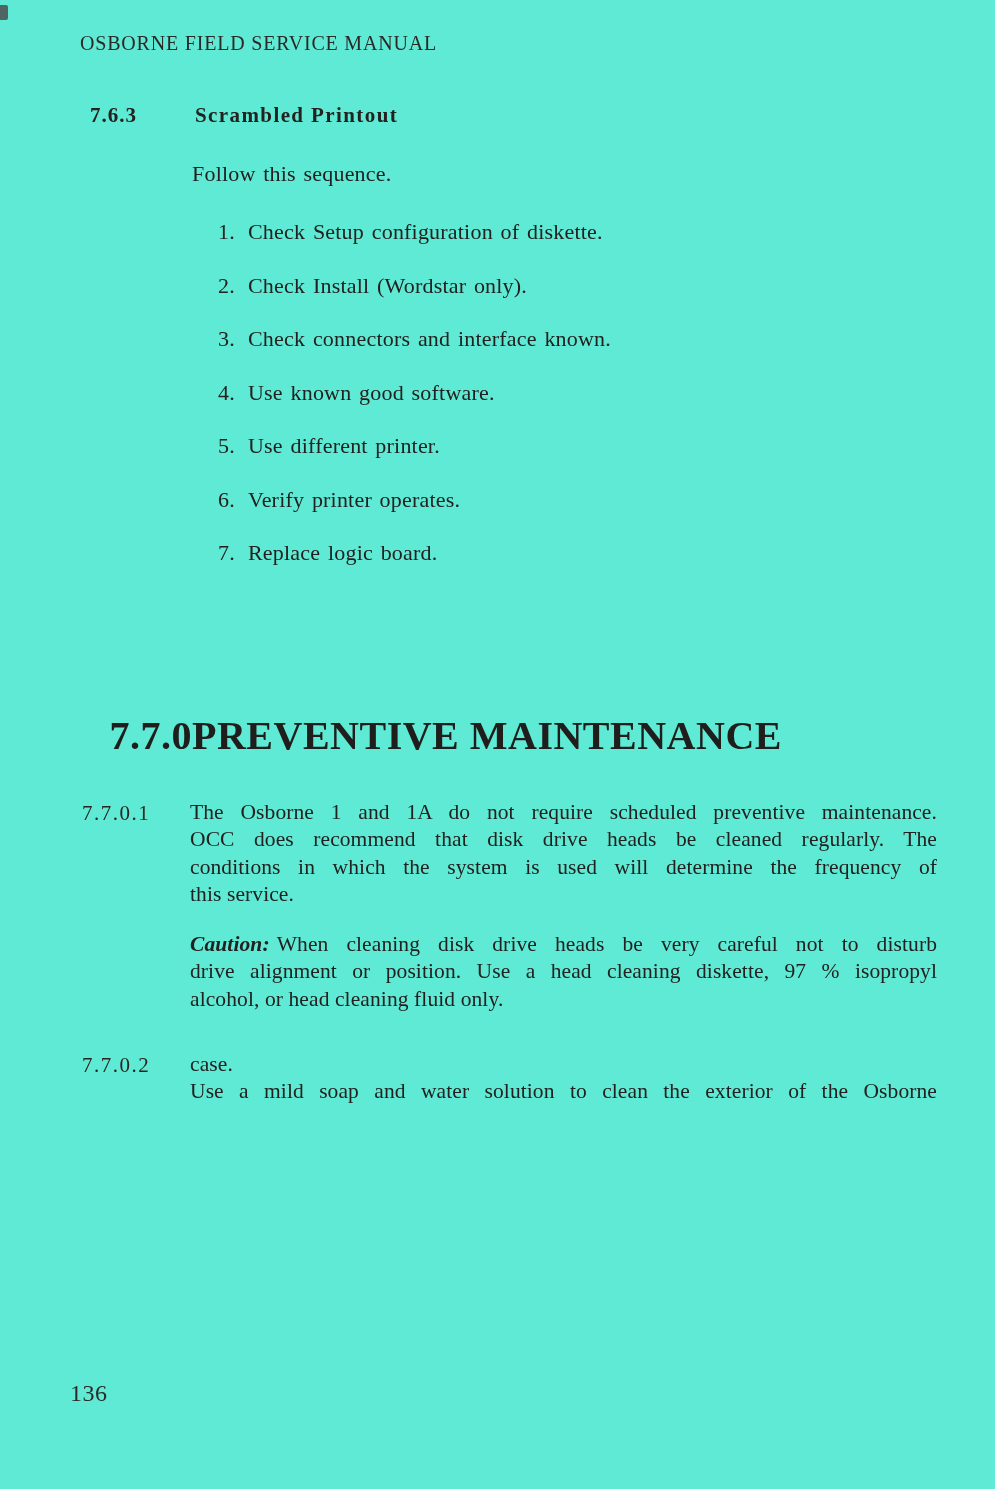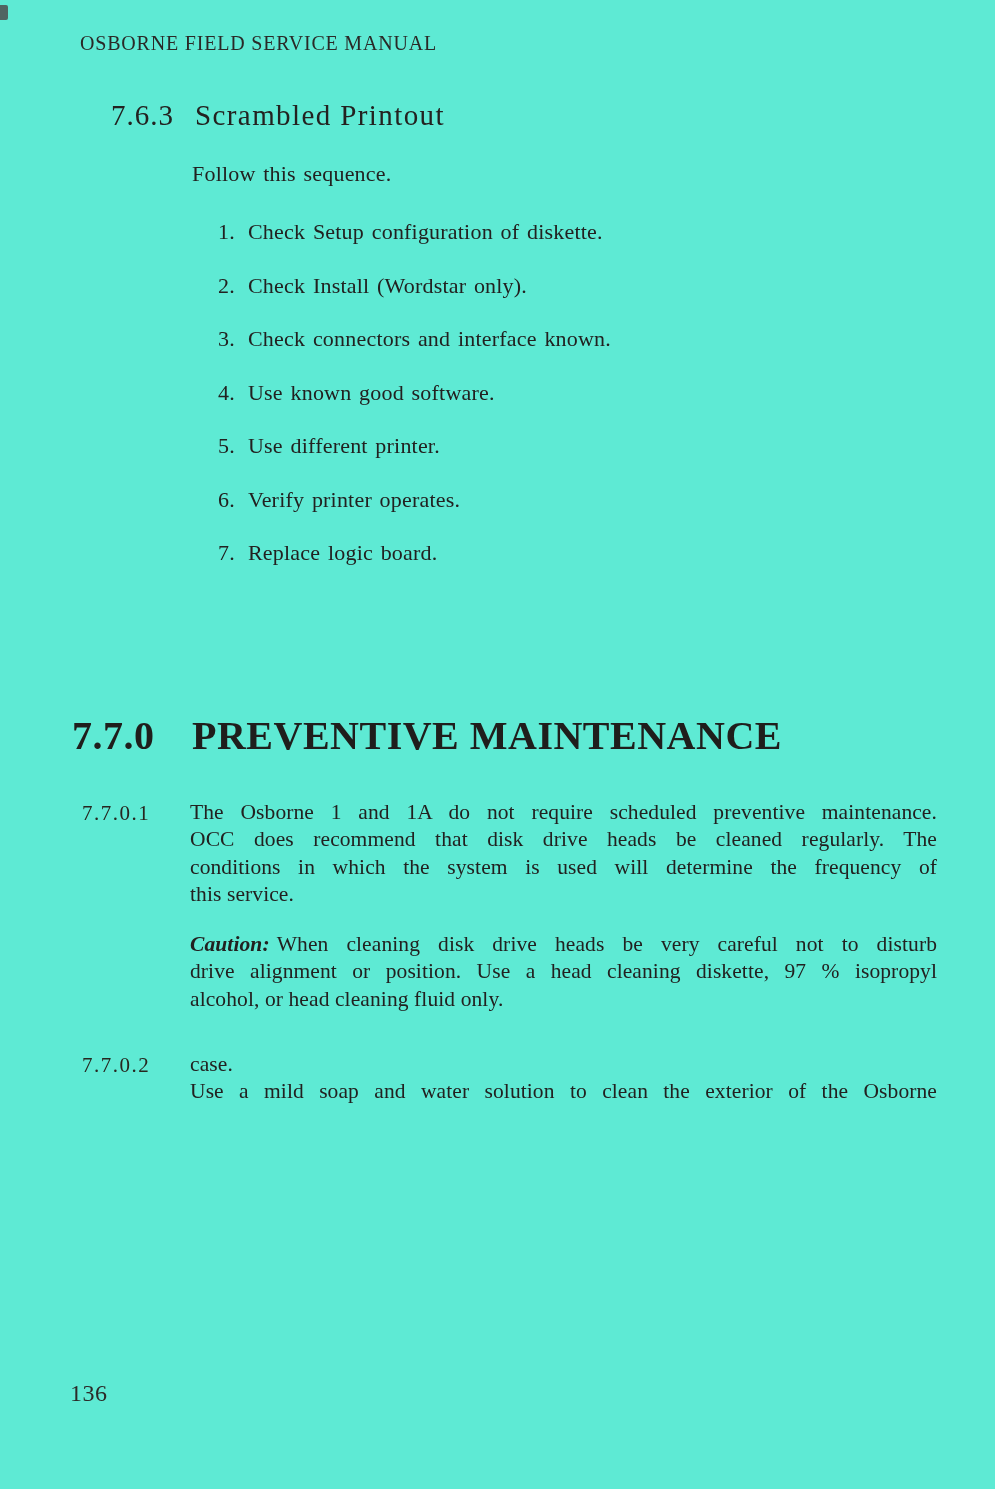--- a/index.html
+++ b/index.html
@@ -13,41 +13,40 @@
     overflow:hidden;
   }
   .abs{position:absolute;white-space:nowrap;}
   .running-head{
     left:80px;top:30px;
     font-size:20px;letter-spacing:0.8px;line-height:26px;
     color:#2a2927;
   }
   .sec-heading{
     left:90px;top:96px;
-    font-size:29px;font-weight:normal;line-height:38px;
+    font-size:21px;font-weight:bold;line-height:38px;
     color:#232220;
-    text-align:center;
   }
   .sec-heading .sec-num{display:inline-block;width:105px;letter-spacing:1px;}
   .sec-heading .sec-title{letter-spacing:1.4px;}
   .intro{
     left:192px;top:160px;
     font-size:22px;line-height:28px;word-spacing:2px;letter-spacing:0.2px;
   }
   .step{
     left:218px;
     font-size:22px;line-height:28px;word-spacing:2px;letter-spacing:0.2px;
   }
   .step .step-num{display:inline-block;width:30px;}
   .big-heading{
     left:72px;top:712px;
     font-size:40px;font-weight:bold;line-height:48px;
     color:#1f1e1c;
   }
-  .big-heading .bh-num{display:inline-block;width:120px;letter-spacing:0.5px;}
+  .big-heading .bh-num{display:inline-block;width:120px;letter-spacing:0.5px;text-align:right;}
   .big-heading .bh-title{letter-spacing:0.5px;}
   .para-label{
     left:82px;
     font-size:21px;letter-spacing:1.5px;line-height:27.4px;color:#27261f;
   }
   .para{
     left:190px;width:747px;
     font-size:21.5px;line-height:27.4px;letter-spacing:0.1px;
     white-space:normal;
   }

